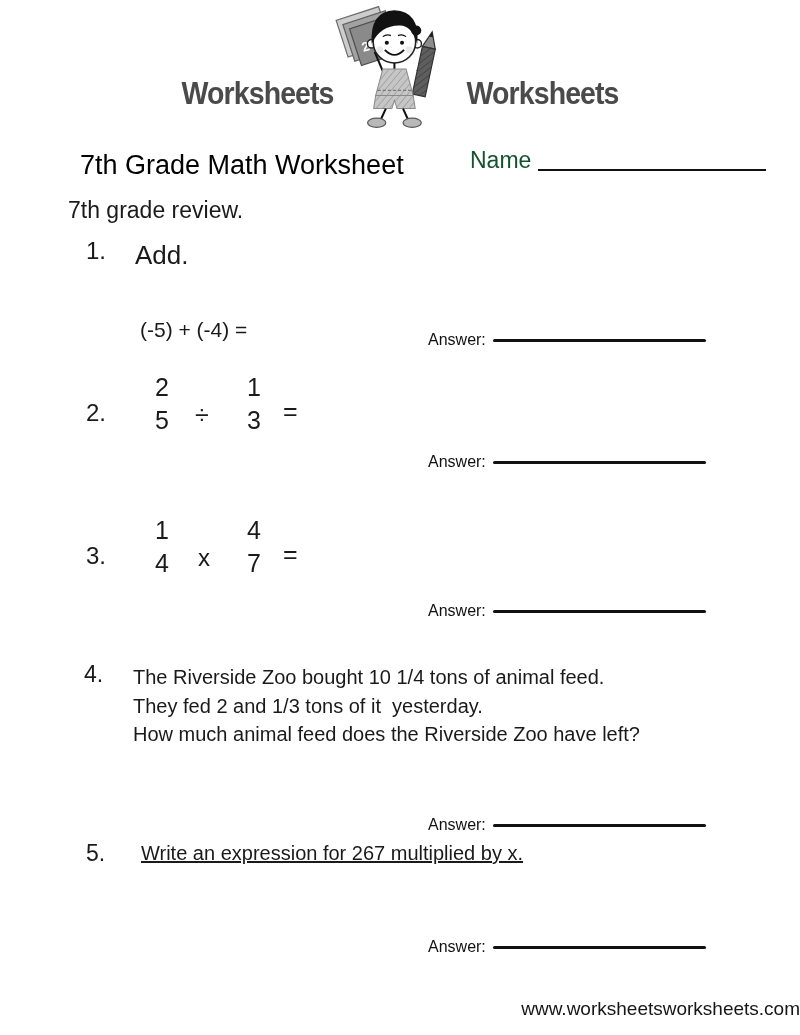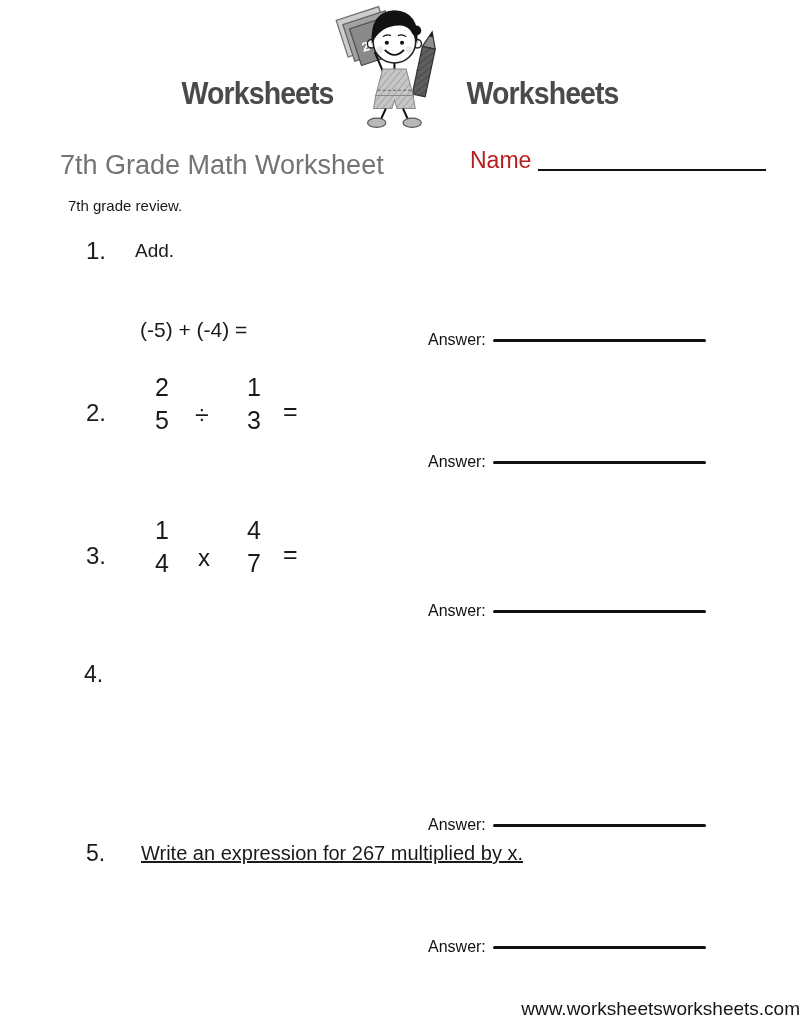--- a/index.html
+++ b/index.html
@@ -13,30 +13,30 @@
   .logo-wrap {
     position:absolute; top:4px; left:0; right:0; height:124px;
     display:flex; justify-content:center; align-items:flex-end;
   }
   .logo-text {
     font-size:31px; font-weight:700; color:#4a4a4a; letter-spacing:-1px;
     transform:scaleX(.92); margin-bottom:16px; white-space:nowrap;
   }
   .boy-svg { width:152px; height:124px; margin:0 -16px; position:relative; z-index:2; }
   
-  .page-title { position:absolute; left:60px; top:150px; font-size:27px; color:#737373; }
-  .name-row  { position:absolute; left:470px; top:147px; font-size:23px; color:#b91c1c; white-space:nowrap; }
+  .page-title { position:absolute; left:80px; top:150px; font-size:27px; color:#000000; }
+  .name-row  { position:absolute; left:470px; top:147px; font-size:23px; color:#14532d; white-space:nowrap; }
   .name-line { display:inline-block; width:228px; height:2px; background:#111; margin-left:7px; vertical-align:-3px; }
-  .subtitle  { position:absolute; left:68px; top:197px; font-size:15px; }
+  .subtitle  { position:absolute; left:68px; top:197px; font-size:23px; }
   
   .pnum { position:absolute; font-size:24px; }
   .ptext{ position:absolute; font-size:20px; }
   
   .p1-num  { left:86px;  top:237px; }
-  .p1-instr{ left:135px; top:240px; font-size:19px; }
+  .p1-instr{ left:135px; top:240px; font-size:26px; }
   .p1-expr { left:140px; top:286px; font-size:21px;margin-top:32px; }
   
   .frac { position:absolute; width:40px; text-align:center; font-size:25px; }
   .frac .fnum, .frac .fden { display:block; height:33px; line-height:33px; }
   .frac .fbar { height:2px; width:33px; background:#111; margin:3px auto; }
   .op { position:absolute; font-size:25px; }
   .p2-num{ left:86px;  top:399px; }
   .f21   { left:142px; top:371px; }
   .p2-op { left:195px; top:401px; }
   .f22   { left:234px; top:371px; }
@@ -171,20 +171,25 @@
     <span class="fnum">4</span>
     <span class="fbar"></span>
     <span class="fden">7</span>
   </div>
   <div class="op p3-eq">=</div>
   <div class="answer a3">
     <span>Answer:</span><span class="aline"></span>
   </div>
 
   <div class="pnum p4-num">4.</div>
+  <div class="p4-text">
+    <div>The Riverside Zoo bought 10 1/4 tons of animal feed.</div>
+    <div>They fed 2 and 1/3 tons of it  yesterday.</div>
+    <div>How much animal feed does the Riverside Zoo have left?</div>
+  </div>
   <div class="answer a4">
     <span>Answer:</span><span class="aline"></span>
   </div>
 
   <div class="pnum p5-num">5.</div>
   <div class="ptext p5-text">Write an expression for 267 multiplied by x.</div>
   <div class="answer a5">
     <span>Answer:</span><span class="aline"></span>
   </div>
 

